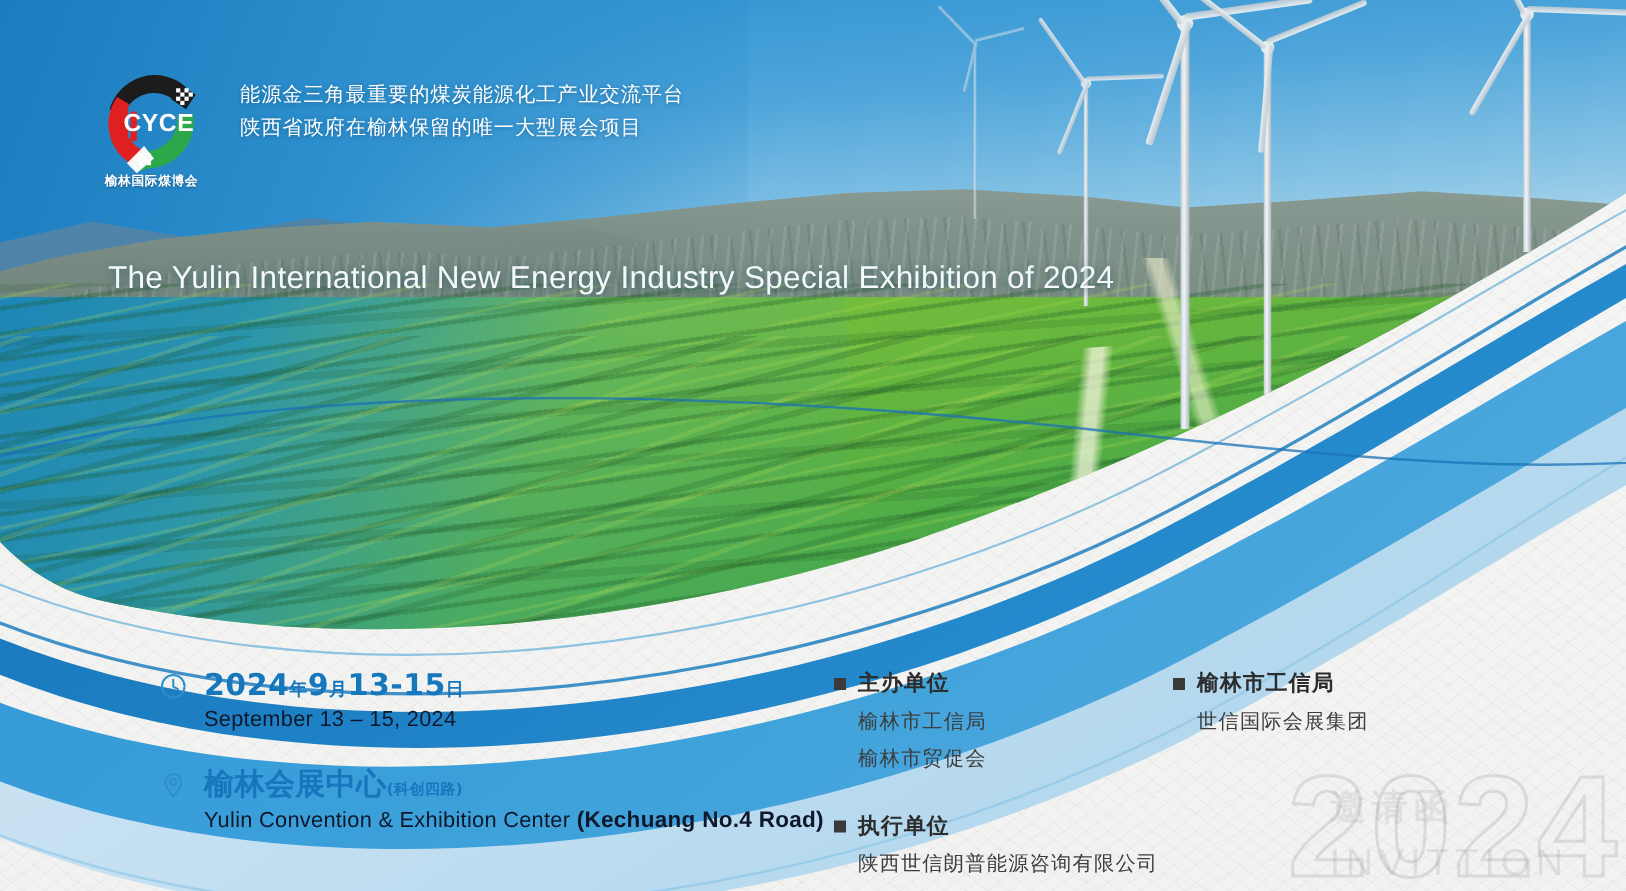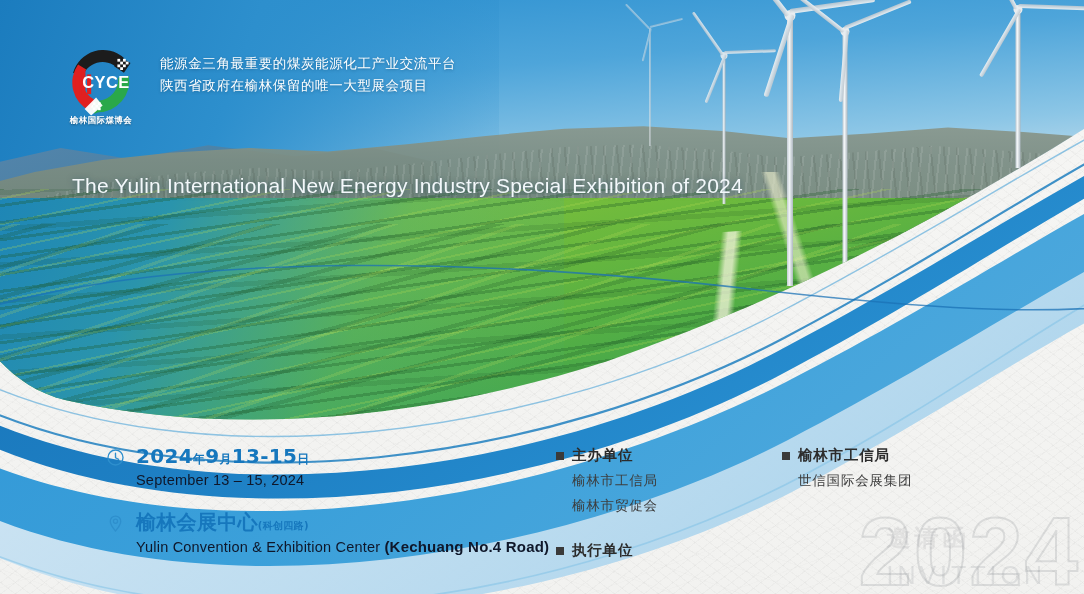--- a/index.html
+++ b/index.html
@@ -380,20 +380,21 @@
       </div>
       <div class="org-item">榆林市工信局</div>
       <div class="org-item">榆林市贸促会</div>
     </div>
 
     <div class="org-group">
       <div class="org-head">
         <span class="sq"></span>
         <span class="org-title">执行单位</span>
       </div>
+      <div class="org-item">陕西世信朗普能源咨询有限公司</div>
     </div>
   </div>
 
   <div class="orgs org-col-b">
     <div class="org-group">
       <div class="org-head">
         <span class="sq"></span>
         <span class="org-title">榆林市工信局</span>
       </div>
       <div class="org-item">世信国际会展集团</div>

